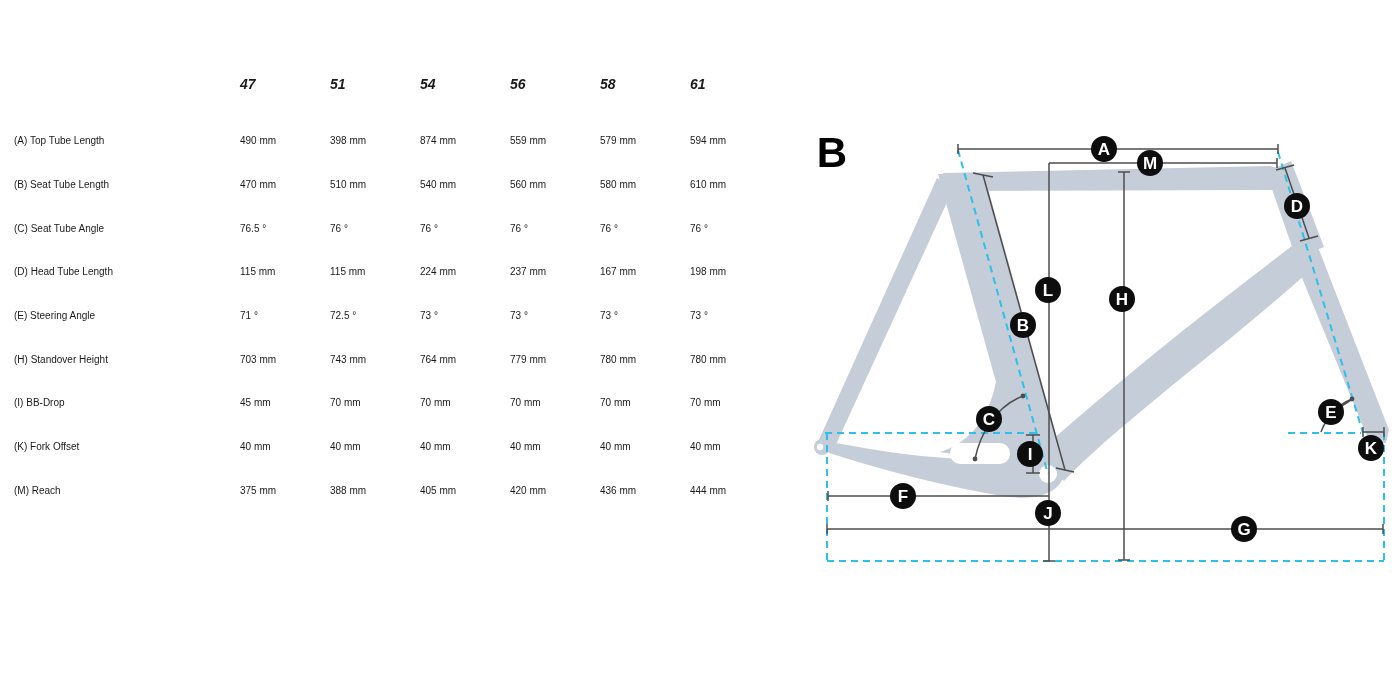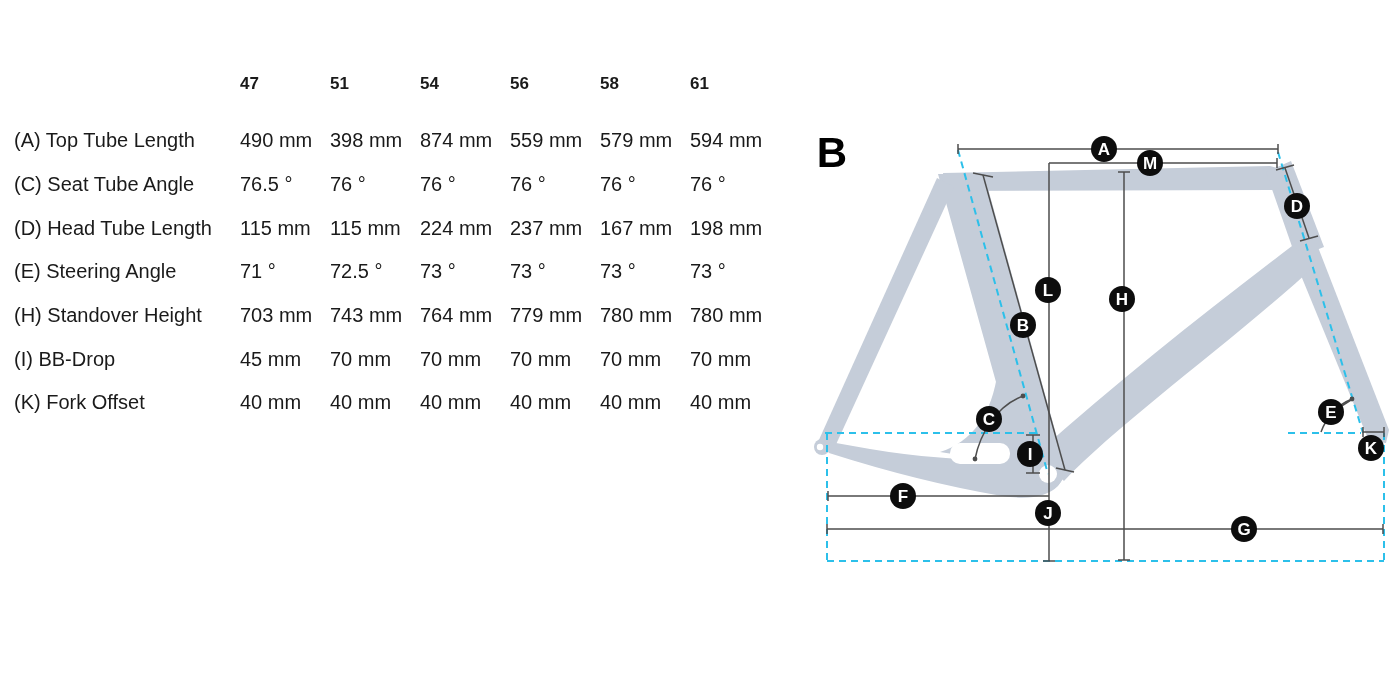--- a/index.html
+++ b/index.html
@@ -5,23 +5,23 @@
   html,body{margin:0;padding:0;}
   body{
     width:1400px;height:700px;position:relative;overflow:hidden;
     background:#ffffff;color:#1a1a1a;
     font-family:"Liberation Sans", sans-serif;
   }
   .geo-table{position:absolute;left:14px;top:62px;}
   .geo-row{
     display:grid;
     grid-template-columns:226px 90px 90px 90px 90px 90px 90px;
-    height:43.7px;align-items:center;font-size:20px;
-  }
-  .geo-row.header{height:44px;margin-bottom:13px;font-weight:bold;font-size:17px;}
+    height:43.7px;align-items:center;font-size:10px;
+  }
+  .geo-row.header{height:44px;margin-bottom:13px;font-weight:bold;font-size:14px;font-style:italic;}
   .cell{white-space:nowrap;}
   .diagram-svg{position:absolute;left:0;top:0;}
   .frame-fill{fill:#c5cdd9;}
   .dash{stroke:#2cc0ea;stroke-width:2;fill:none;stroke-dasharray:7 5;}
   .mline{stroke:#4d4d4d;stroke-width:1.5;fill:none;}
   .marker-circle{fill:#0d0d0d;}
   .marker-letter{
     fill:#ffffff;font-size:17px;font-weight:bold;
     text-anchor:middle;font-family:"Liberation Sans", sans-serif;
   }
@@ -47,20 +47,29 @@
       <div class="geo-row">
         <div class="cell">(A) Top Tube Length</div>
         <div class="cell">490 mm</div>
         <div class="cell">398 mm</div>
         <div class="cell">874 mm</div>
         <div class="cell">559 mm</div>
         <div class="cell">579 mm</div>
         <div class="cell">594 mm</div>
       </div>
       <div class="geo-row">
+        <div class="cell">(B) Seat Tube Length</div>
+        <div class="cell">470 mm</div>
+        <div class="cell">510 mm</div>
+        <div class="cell">540 mm</div>
+        <div class="cell">560 mm</div>
+        <div class="cell">580 mm</div>
+        <div class="cell">610 mm</div>
+      </div>
+      <div class="geo-row">
         <div class="cell">(C) Seat Tube Angle</div>
         <div class="cell">76.5 °</div>
         <div class="cell">76 °</div>
         <div class="cell">76 °</div>
         <div class="cell">76 °</div>
         <div class="cell">76 °</div>
         <div class="cell">76 °</div>
       </div>
       <div class="geo-row">
         <div class="cell">(D) Head Tube Length</div>
@@ -99,20 +108,29 @@
         <div class="cell">70 mm</div>
       </div>
       <div class="geo-row">
         <div class="cell">(K) Fork Offset</div>
         <div class="cell">40 mm</div>
         <div class="cell">40 mm</div>
         <div class="cell">40 mm</div>
         <div class="cell">40 mm</div>
         <div class="cell">40 mm</div>
         <div class="cell">40 mm</div>
+      </div>
+      <div class="geo-row">
+        <div class="cell">(M) Reach</div>
+        <div class="cell">375 mm</div>
+        <div class="cell">388 mm</div>
+        <div class="cell">405 mm</div>
+        <div class="cell">420 mm</div>
+        <div class="cell">436 mm</div>
+        <div class="cell">444 mm</div>
       </div>
     </div>
 </div>
 
 <svg class="diagram-svg" width="1400" height="700" viewBox="0 0 1400 700">
 
   <text class="size-letter" x="832" y="167">B</text>
 
   <g>
     <path class="frame-fill" d="M 943 173 L 1270 166 L 1281 169 L 1273 190 L 945 191 Z"></path>

